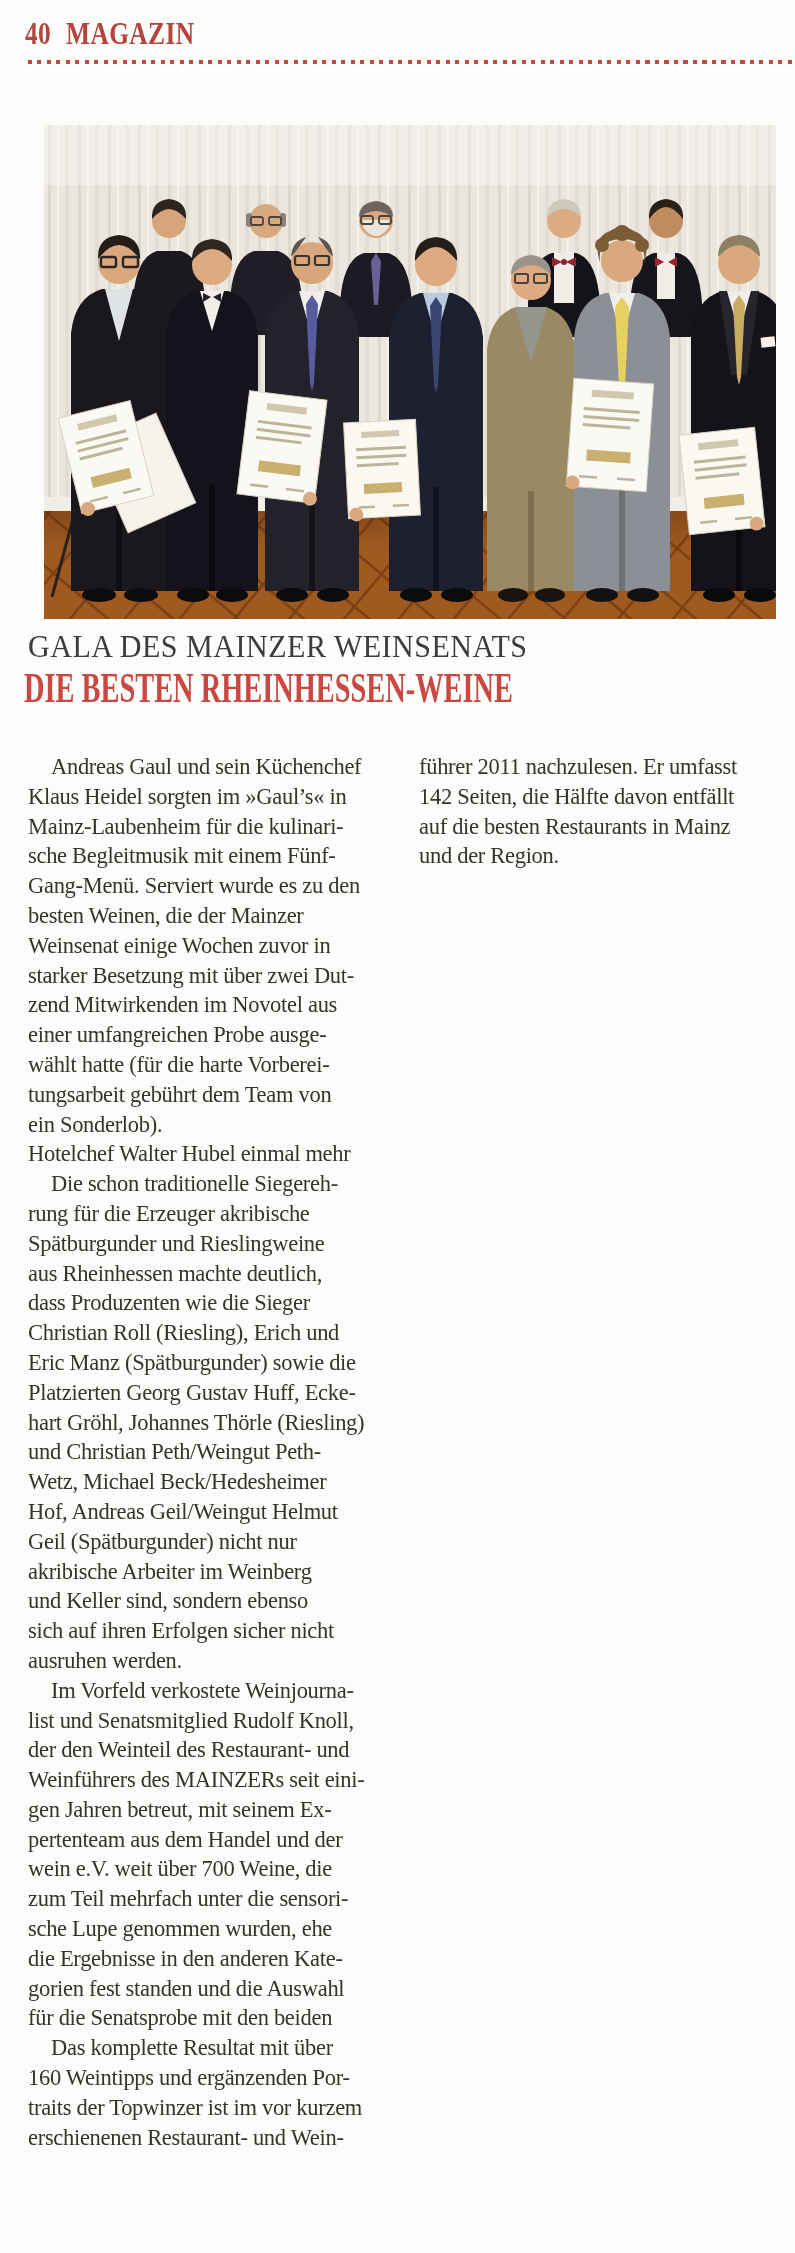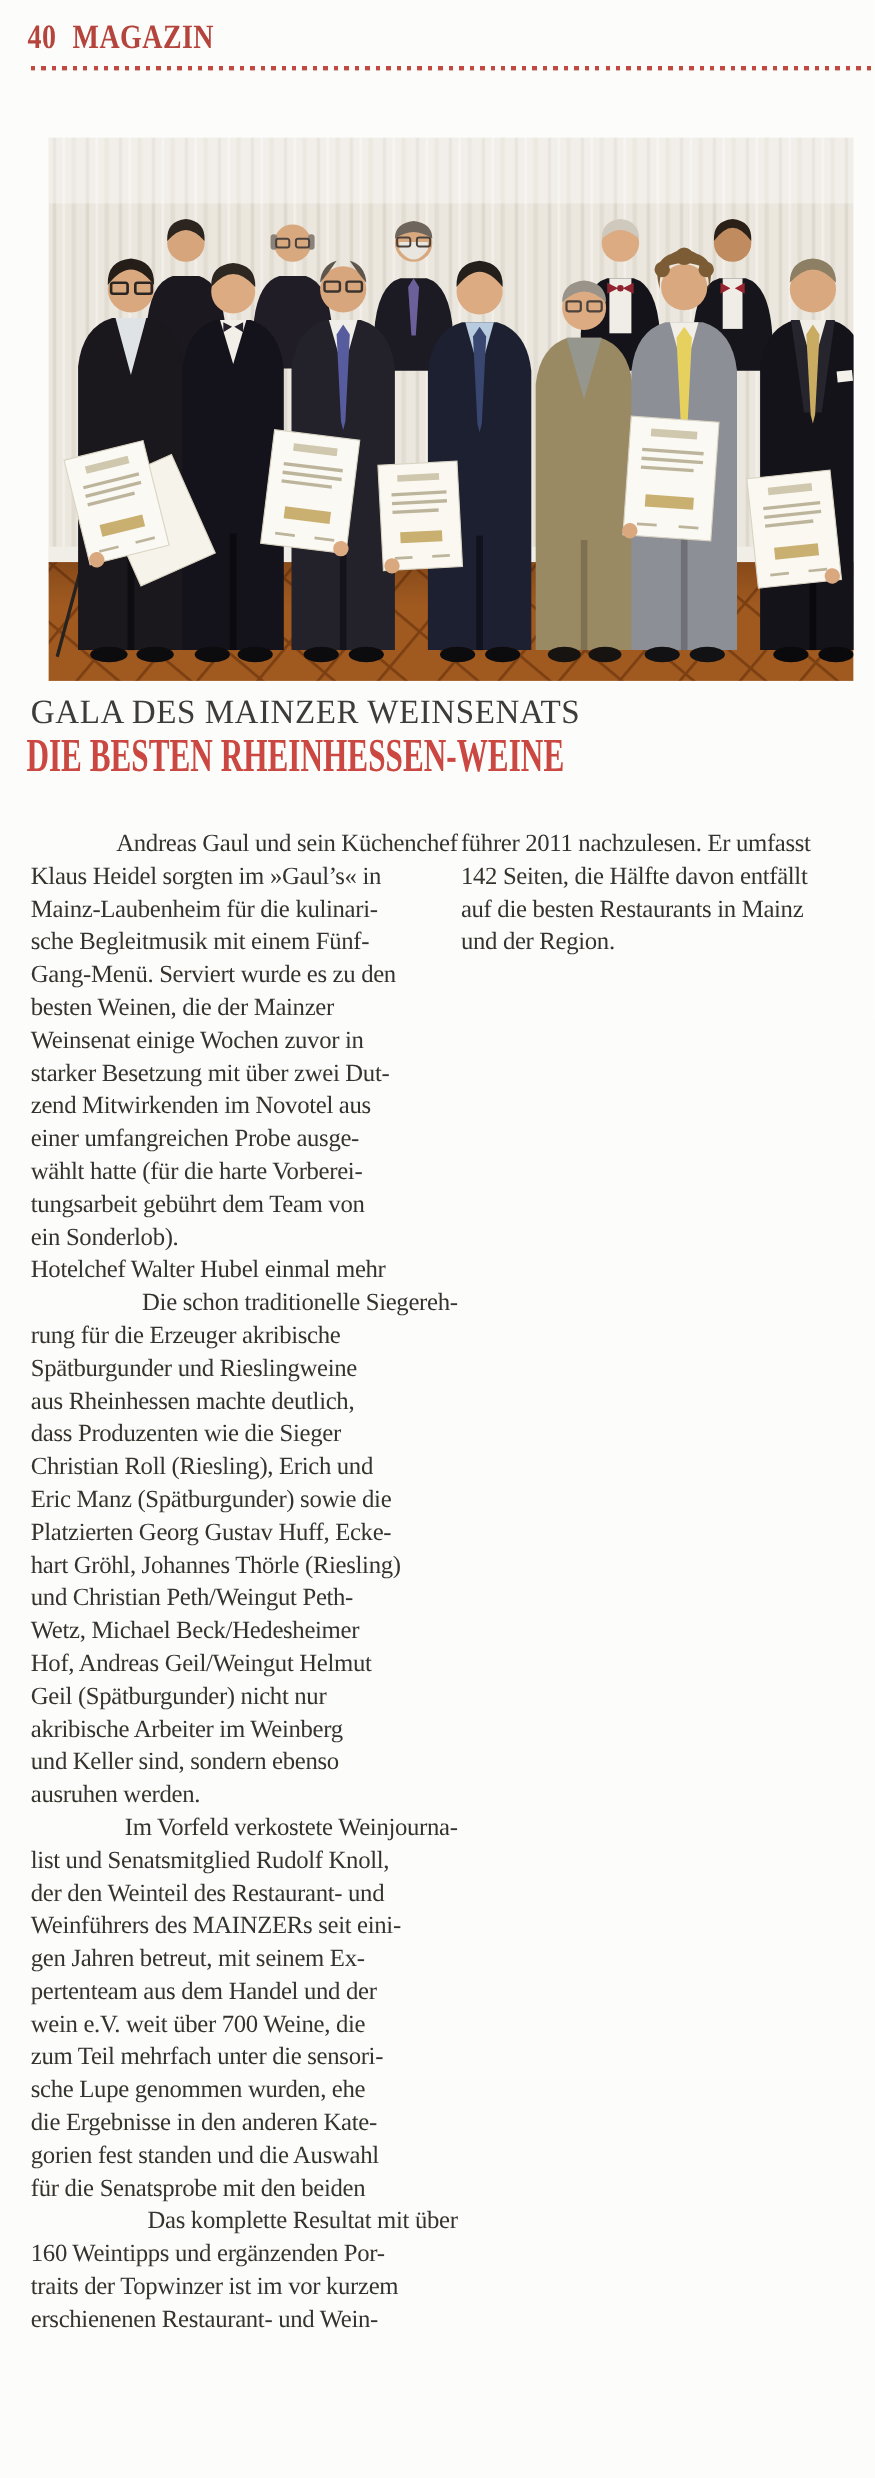--- a/index.html
+++ b/index.html
@@ -38,21 +38,21 @@
   .col {
     position:absolute; top:752px; width:388px;
     font-size:22.5px; color:#35332e;
   }
   .col-left  { left:28px; }
   .col-right { left:419px; }
   .bodyline {
     height:29.8px; line-height:29.8px;
     white-space:nowrap; letter-spacing:-0.3px;
   }
-  .bodyline.indent { padding-left:23px;text-align:right; }
+  .bodyline.indent { padding-left:23px; }
 </style>
 </head>
 <body>
 
 <div class="page">
 
   <div class="pagehead">
     <span class="num">40</span><span>MAGAZIN</span>
   </div>
   <div class="dotted-rule"></div>
@@ -312,20 +312,21 @@
       <div class="bodyline">Christian Roll (Riesling), Erich und</div>
       <div class="bodyline">Eric Manz (Spätburgunder) sowie die</div>
       <div class="bodyline">Platzierten Georg Gustav Huff, Ecke-</div>
       <div class="bodyline">hart Gröhl, Johannes Thörle (Riesling)</div>
       <div class="bodyline">und Christian Peth/Weingut Peth-</div>
       <div class="bodyline">Wetz, Michael Beck/Hedesheimer</div>
       <div class="bodyline">Hof, Andreas Geil/Weingut Helmut</div>
       <div class="bodyline">Geil (Spätburgunder) nicht nur</div>
       <div class="bodyline">akribische Arbeiter im Weinberg</div>
       <div class="bodyline">und Keller sind, sondern ebenso</div>
+      <div class="bodyline">sich auf ihren Erfolgen sicher nicht</div>
       <div class="bodyline">ausruhen werden.</div>
       <div class="bodyline indent">Im Vorfeld verkostete Weinjourna-</div>
       <div class="bodyline">list und Senatsmitglied Rudolf Knoll,</div>
       <div class="bodyline">der den Weinteil des Restaurant- und</div>
       <div class="bodyline">Weinführers des MAINZERs seit eini-</div>
       <div class="bodyline">gen Jahren betreut, mit seinem Ex-</div>
       <div class="bodyline">pertenteam aus dem Handel und der</div>
       <div class="bodyline">wein e.V. weit über 700 Weine, die</div>
       <div class="bodyline">zum Teil mehrfach unter die sensori-</div>
       <div class="bodyline">sche Lupe genommen wurden, ehe</div>

